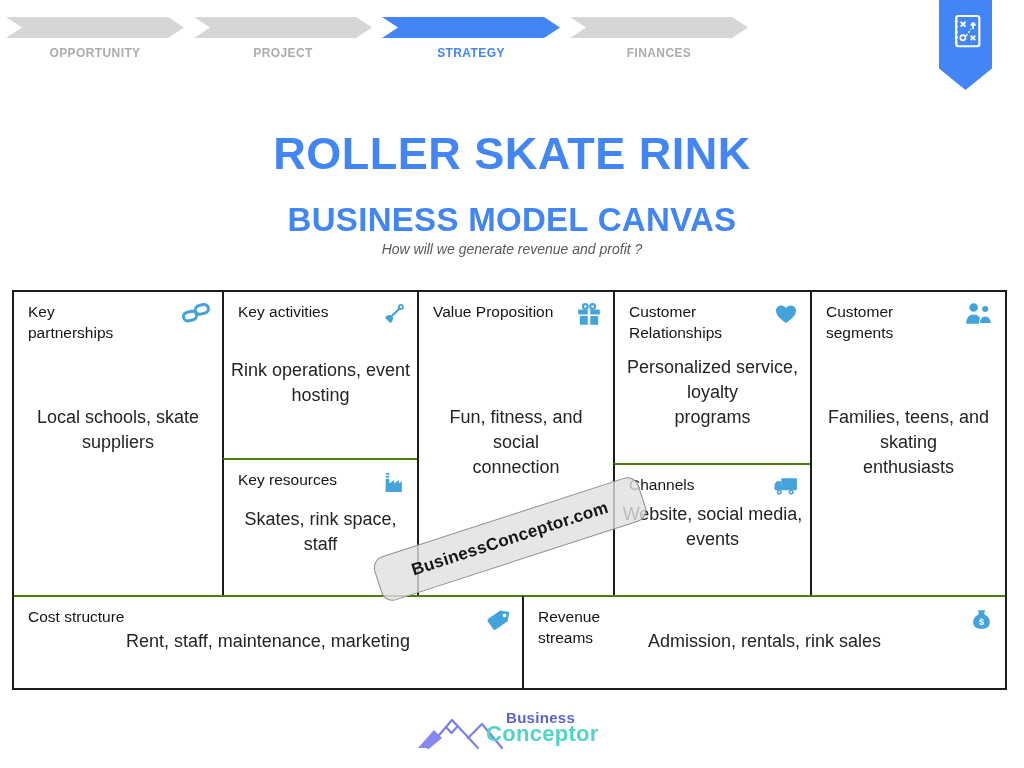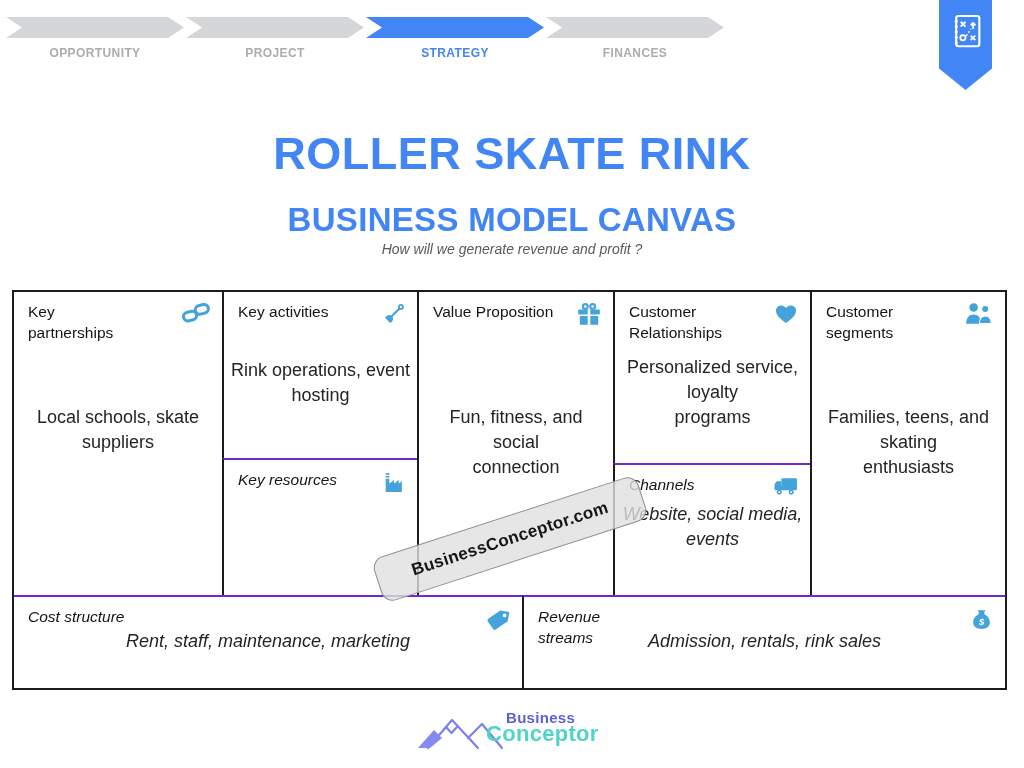--- a/index.html
+++ b/index.html
@@ -5,21 +5,21 @@
   * { box-sizing: border-box; }
   html,body { margin:0; padding:0; }
   body {
     width:1024px; height:768px; background:#ffffff;
     font-family:"Liberation Sans", sans-serif;
     position:relative; overflow:hidden;
   }
   .preline { white-space:pre-line; }
 
   
-  .stepper { position:absolute; left:6px; top:17px; display:flex; gap:2px; }
+  .stepper { position:absolute; left:6px; top:17px; display:flex; gap:10px; }
   .step { width:178px; }
   .step-arrow {
     height:21px; background:#d5d6d8;
     clip-path:polygon(0 0, calc(100% - 16px) 0, 100% 50%, calc(100% - 16px) 100%, 0 100%, 16px 50%);
   }
   .step.active .step-arrow { background:#4285f4; }
   .step-label {
     margin-top:8px; text-align:center; font-size:12px; font-weight:bold;
     color:#acacac; letter-spacing:.4px;
   }
@@ -46,21 +46,21 @@
     font-size:14px; font-style:italic; color:#595959;
   }
 
   
   .canvas {
     position:absolute; left:12px; top:290px; width:995px; height:400px;
     border:2px solid #1c1c1c; background:#fff;
   }
   .cell { position:absolute; }
   .b-left { border-left:2px solid #1c1c1c; }
-  .b-top  { border-top:2px solid #6d28d9;font-style:italic; }
+  .b-top  { border-top:2px solid #4d7c0f; }
   .cell-head {
     display:flex; justify-content:space-between; align-items:flex-start;
     padding:9px 11px 0 14px;
   }
   .cell-title { font-size:15.5px; color:#151515; line-height:21px; }
   .cell-icon { flex:0 0 auto; margin-top:1px; }
   .cell-body {
     position:absolute; left:6px; right:6px; text-align:center;
     font-size:18px; color:#242424; line-height:25px;
   }
@@ -179,20 +179,21 @@
     <div class="cell-head">
       <div class="cell-title">Key resources</div>
       <span class="cell-icon">
         <svg width="25" height="25" viewBox="0 0 24 24">
           <path d="M4.5 21 V8.5 h3.5 V13 l4.5-3.5 V13 l4.5-3.5 V13 l3-2.3 V21 Z" fill="#44a3da"></path>
           <rect x="4.5" y="3" width="3.5" height="1.6" fill="#44a3da"></rect>
           <rect x="4.5" y="5.7" width="3.5" height="1.6" fill="#44a3da"></rect>
         </svg>
       </span>
     </div>
+    <div class="cell-body" style="top:47px">Skates, rink space, staff</div>
   </div>
 
   <div class="cell c-vp b-left">
     <div class="cell-head">
       <div class="cell-title">Value Proposition</div>
       <span class="cell-icon">
         <svg width="26" height="26" viewBox="0 0 24 24">
           <g fill="none" stroke="#44a3da" stroke-width="2">
               <circle cx="8.6" cy="4.2" r="2.2"></circle>
               <circle cx="15.4" cy="4.2" r="2.2"></circle>

